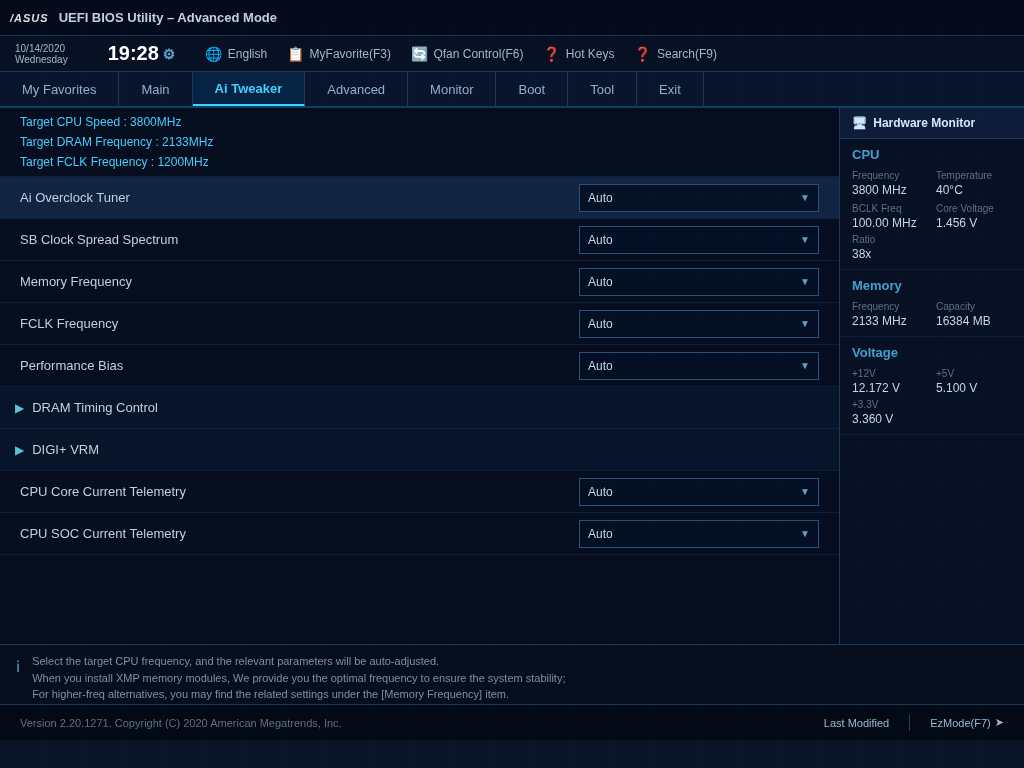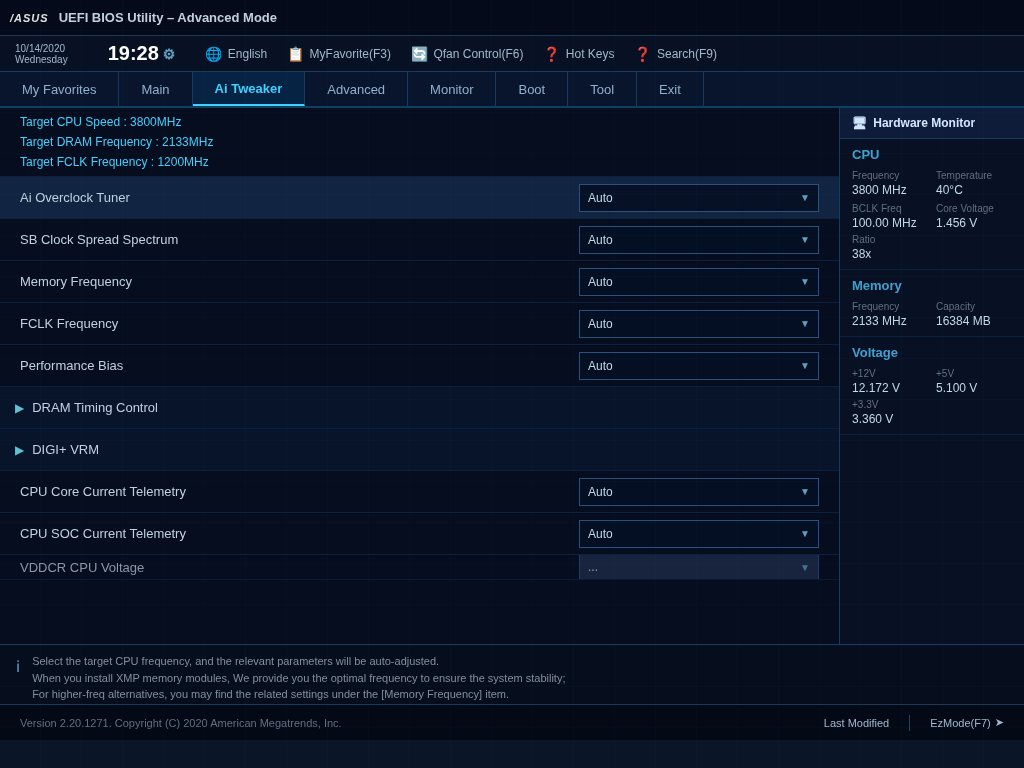--- a/index.html
+++ b/index.html
@@ -495,29 +495,20 @@
     <div class="setting-row">
       <span class="setting-label">CPU SOC Current Telemetry</span>
       <div class="setting-value">
         <div class="dropdown">
           <span>Auto</span>
           <span class="dropdown-arrow">▼</span>
         </div>
       </div>
     </div>
 
-    <div class="partial-row partial-visible">
-      <span class="setting-label">VDDCR CPU Voltage</span>
-      <div class="setting-value">
-        <div class="dropdown" style="background: rgba(60,80,120,0.5);">
-          <span>...</span>
-          <span class="dropdown-arrow">▼</span>
-        </div>
-      </div>
-    </div>
 
   </div>
 
   <div class="right-panel">
     <div class="hw-monitor-header">
       <span>🖥</span>
       <span>Hardware Monitor</span>
     </div>
 
     <div class="hw-section">

